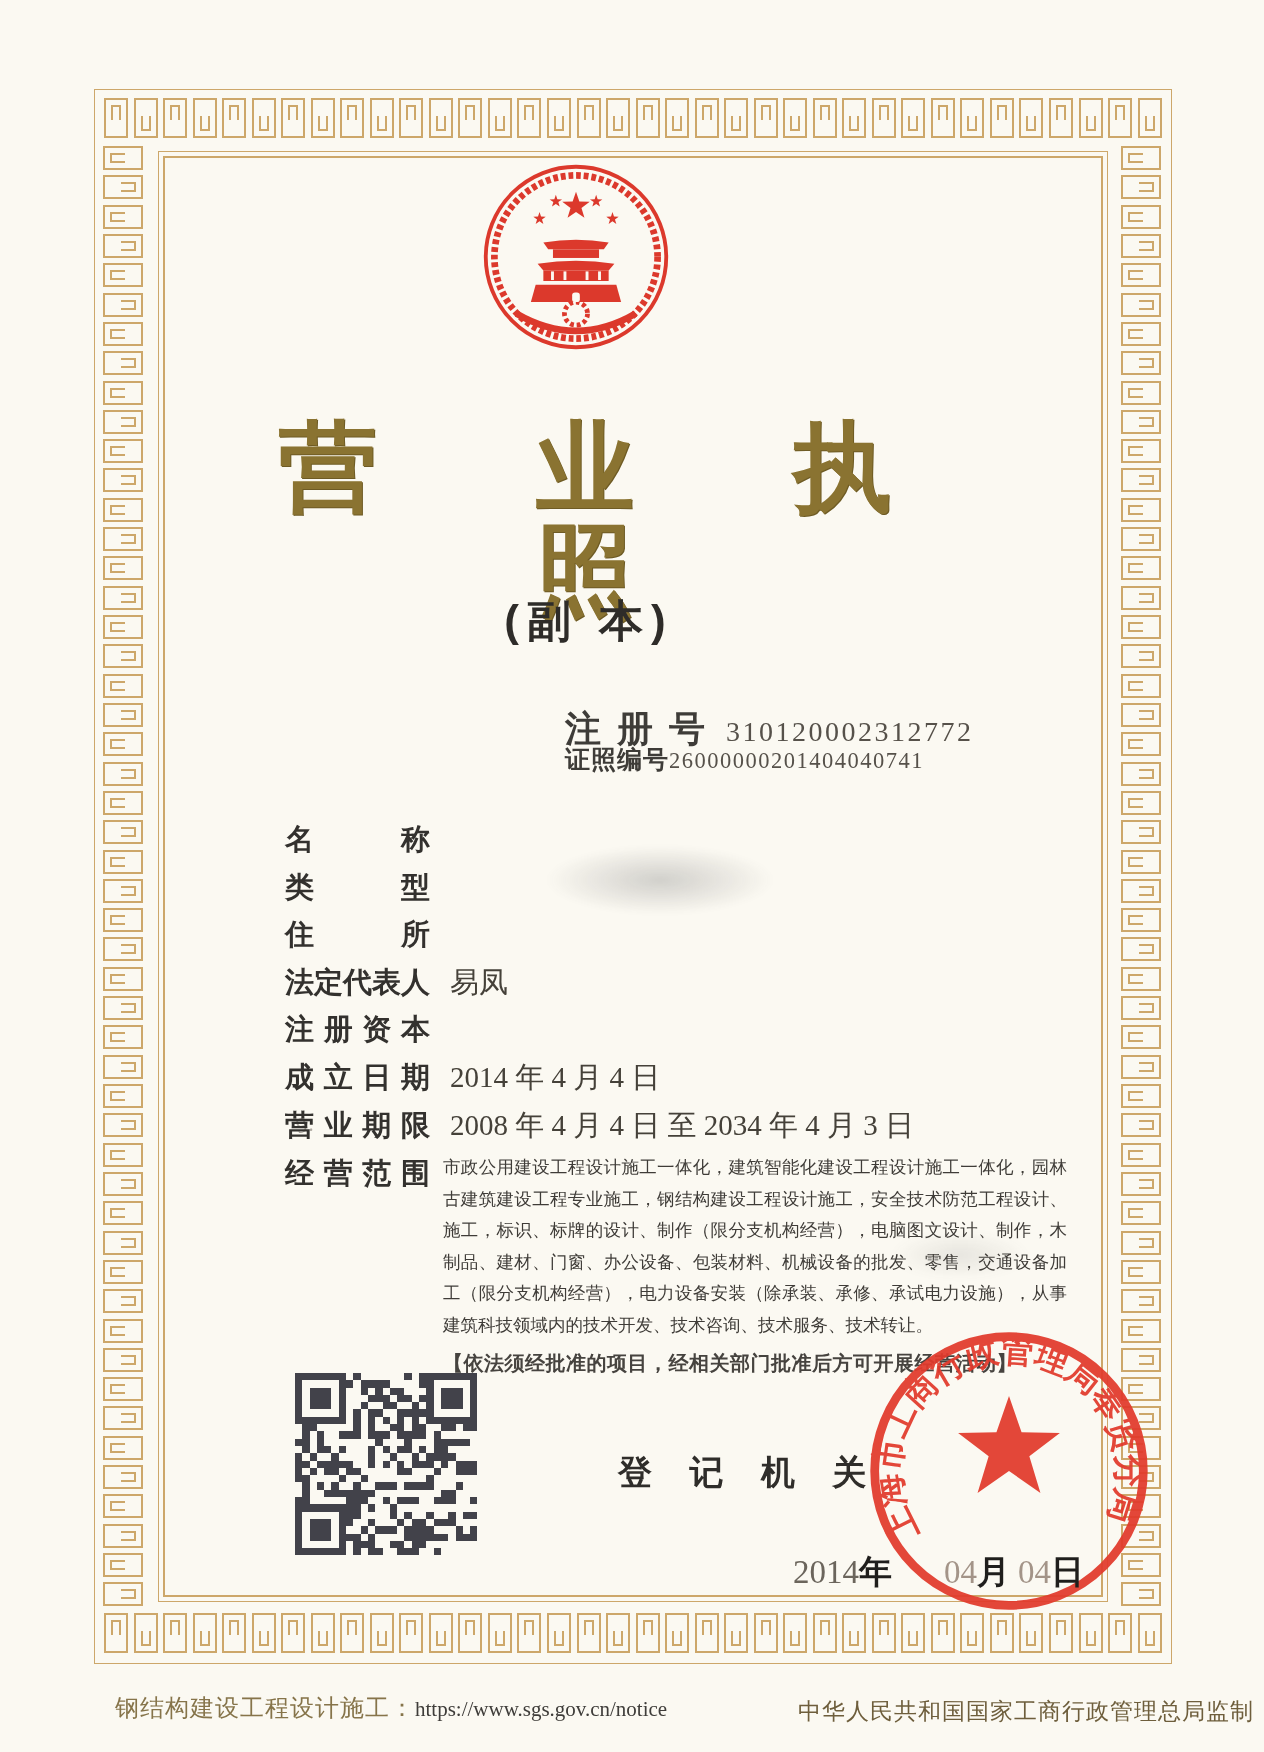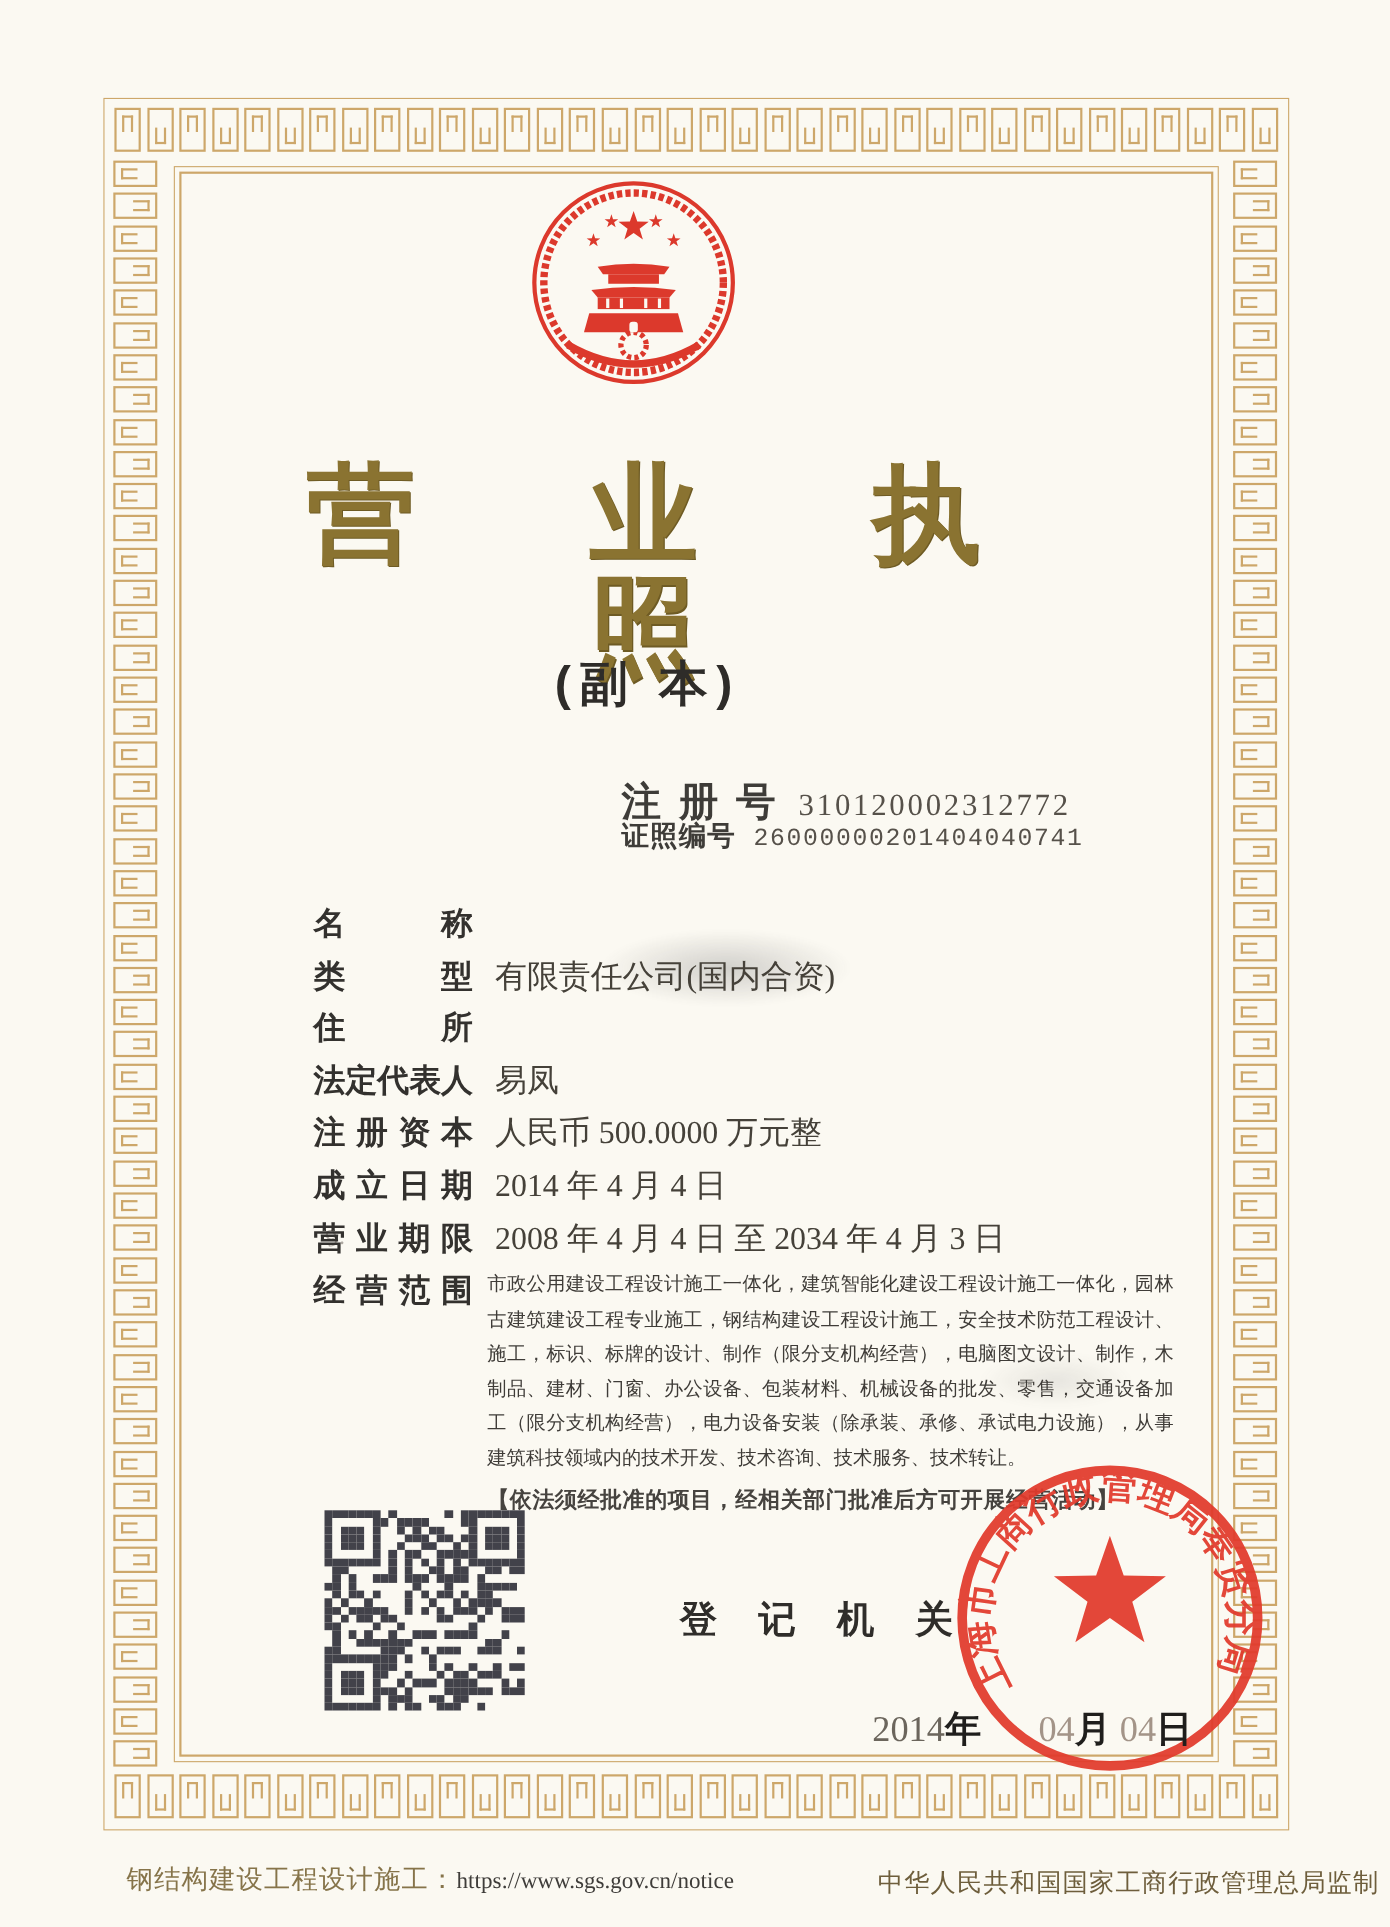--- a/index.html
+++ b/index.html
@@ -51,21 +51,21 @@
   }
 
   
   .regrow{position:absolute;left:565px;white-space:nowrap;}
   #reg1{top:705px;}
   #reg2{top:743px;}
   .reglabel{font-size:36px;font-weight:700;color:#3e3c38;letter-spacing:3px;}
   #reg2 .reglabel{font-size:25px;letter-spacing:1px;}
   .regval{font-family:"Liberation Serif","DejaVu Serif",serif;color:#56514a;}
   #reg1 .regval{font-size:28px;letter-spacing:2.5px;margin-left:18px;}
-  #reg2 .regval{font-size:22.5px;letter-spacing:1.5px;margin-left:16px;font-family:Liberation Mono, monospace;}
+  #reg2 .regval{font-size:22.5px;letter-spacing:1.5px;}
 
   
   .row{position:absolute;left:285px;white-space:nowrap;}
   .flabel{display:inline-flex;justify-content:space-between;width:145px;font-size:29px;font-weight:700;color:var(--ink);vertical-align:top;}
   .fvalue{display:inline-block;margin-left:20px;font-family:"Liberation Serif","DejaVu Serif",serif;font-size:29px;color:var(--value-ink);vertical-align:top;}
   #row0{top:820px;}#row1{top:868px;}#row2{top:915px;}#row3{top:963px;}
   #row4{top:1010px;}#row5{top:1058px;}#row6{top:1106px;}#row7{top:1154px;}
 
   .scope{
     position:absolute;left:443px;top:1152px;width:624px;
@@ -341,21 +341,21 @@
 <div class="row" id="row0">
   <span class="flabel spread">
       <span>名</span>
       <span>称</span>
     </span>
 </div>
 <div class="row" id="row1">
   <span class="flabel spread">
       <span>类</span>
       <span>型</span>
-    </span><span class="fvalue">有限责任公司(国内合资)</span>
+    </span>
 </div>
 <div class="row" id="row2">
   <span class="flabel spread">
       <span>住</span>
       <span>所</span>
     </span>
 </div>
 <div class="row" id="row3">
   <span class="flabel spread">
       <span>法</span>
@@ -364,21 +364,21 @@
       <span>表</span>
       <span>人</span>
     </span><span class="fvalue">易凤</span>
 </div>
 <div class="row" id="row4">
   <span class="flabel spread">
       <span>注</span>
       <span>册</span>
       <span>资</span>
       <span>本</span>
-    </span><span class="fvalue">人民币 500.0000 万元整</span>
+    </span>
 </div>
 <div class="row" id="row5">
   <span class="flabel spread">
       <span>成</span>
       <span>立</span>
       <span>日</span>
       <span>期</span>
     </span><span class="fvalue">2014 年 4 月 4 日</span>
 </div>
 <div class="row" id="row6">

